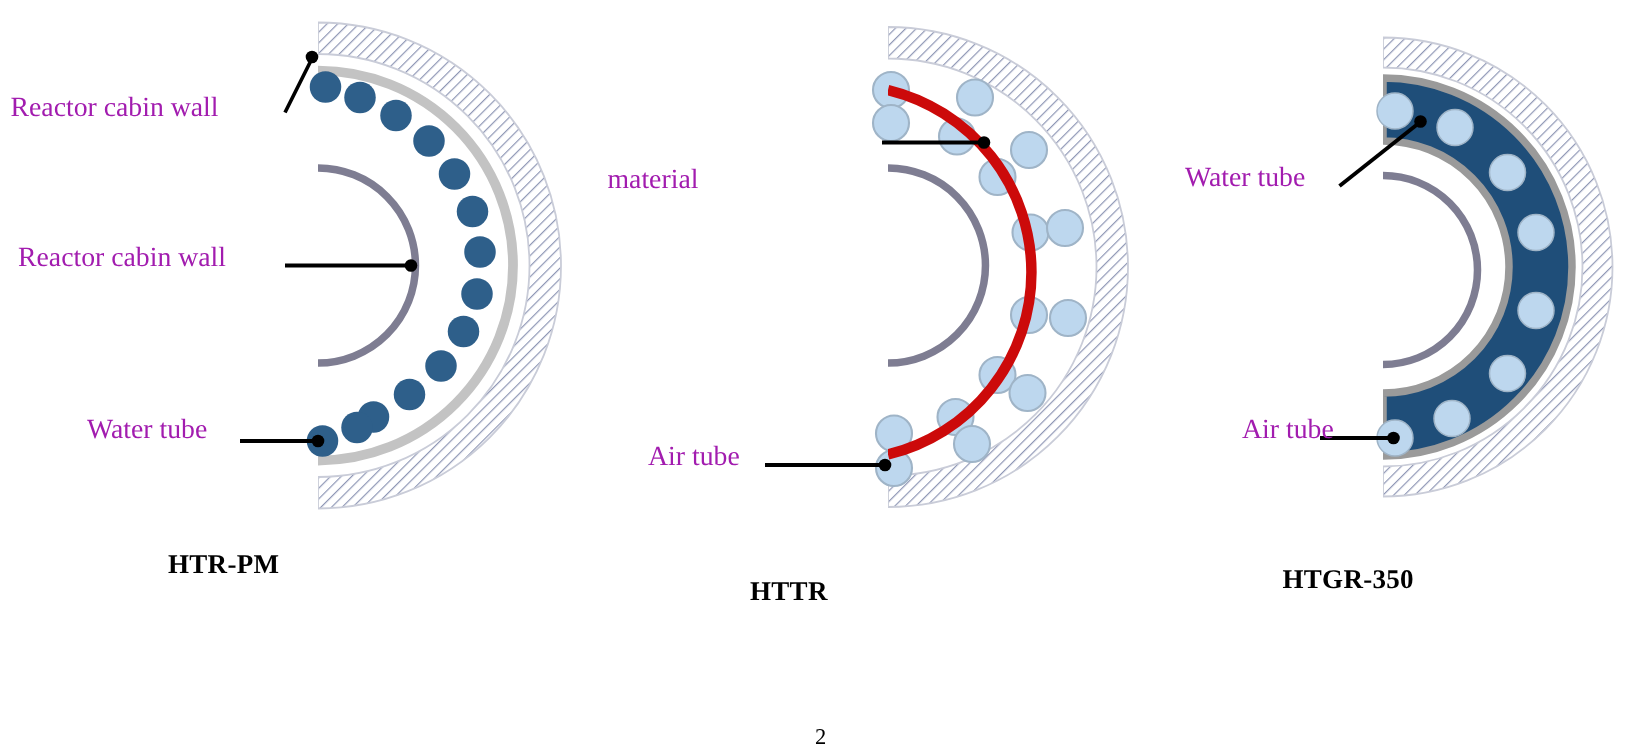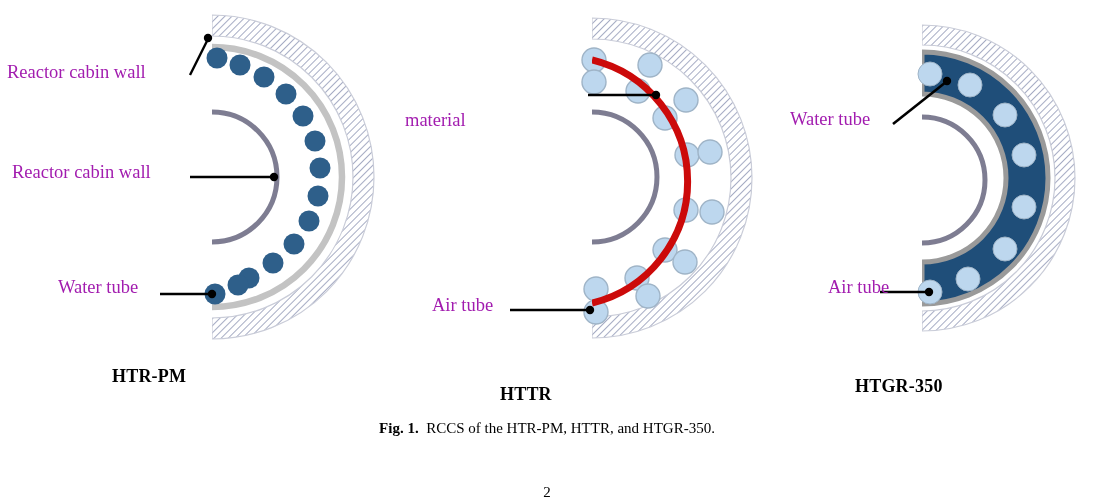--- a/index.html
+++ b/index.html
@@ -231,19 +231,16 @@
   <div class="callout-label" id="label-water-pool">Water tube</div>
 
   <div class="callout-label" id="label-air-tube-htgr">Air tube</div>
 
   <div class="panel-title" id="title-htr-pm">HTR-PM</div>
 
   <div class="panel-title" id="title-httr">HTTR</div>
 
   <div class="panel-title" id="title-htgr">HTGR-350</div>
 
-  <div id="figure-caption">
-    <span class="caption-prefix">Fig. 1.</span><span>&nbsp; </span><span>RCCS of the HTR-PM, HTTR, and HTGR-350.</span>
-  </div>
 
   <div id="page-number">2</div>
 
 </div>
 
 </body></html>

